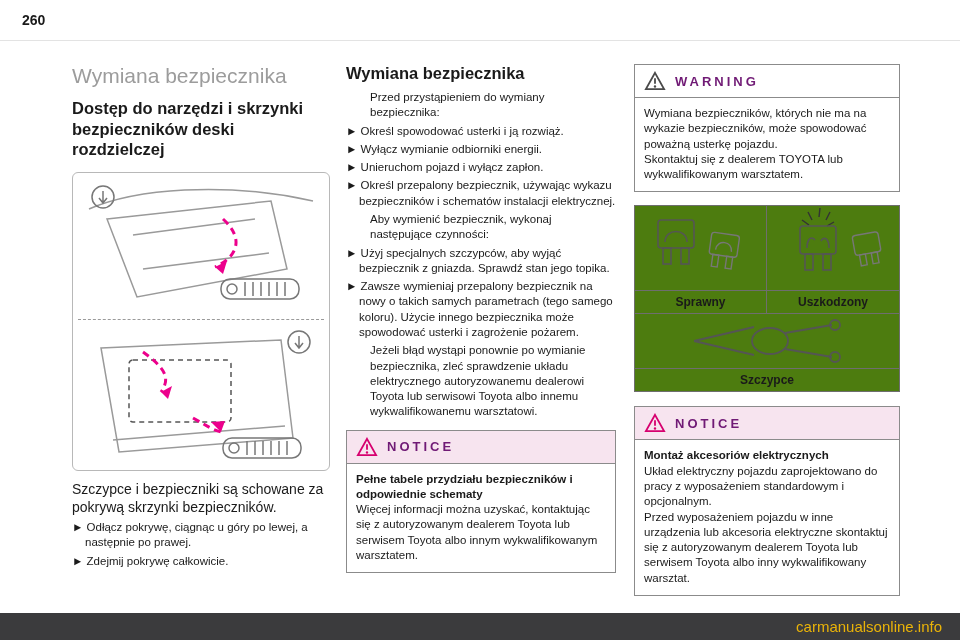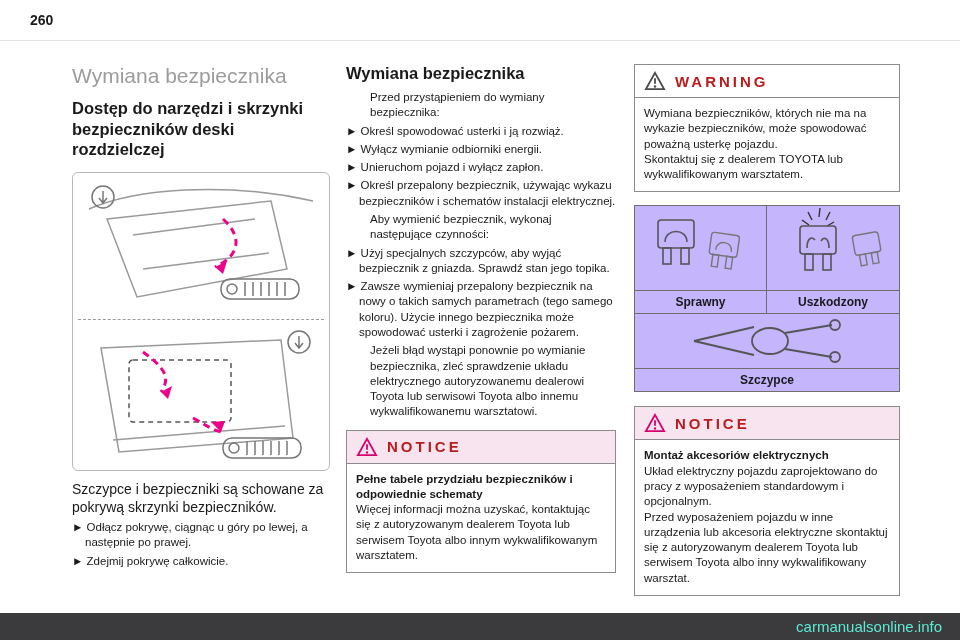--- a/index.html
+++ b/index.html
@@ -1,21 +1,21 @@
 <!DOCTYPE html>
 <html><head>
 <meta charset="utf-8">
 <style>
   html,body { margin:0; padding:0; }
   body {
     width:960px; height:640px; position:relative; overflow:hidden;
     background:#ffffff; color:#1a1a1a;
     font-family:"Liberation Sans","DejaVu Sans",sans-serif;
   }
-  .page-number { position:absolute; top:12px; left:30px; font-size:14px; font-weight:bold; }
+  .page-number { position:absolute; top:12px; left:22px; font-size:14px; font-weight:bold; }
   .top-rule { position:absolute; top:40px; left:0; width:960px; border-top:1px solid #e3e3e3; }
 
   .col { position:absolute; top:64px; }
   .col-left  { left:72px;  width:258px; }
   .col-mid   { left:346px; width:270px; }
   .col-right { left:634px; width:266px; }
 
   .section-title { font-size:21px; font-weight:400; color:#9c9c9c; margin:0 0 10px; }
   .subtitle { font-size:16.5px; font-weight:bold; line-height:1.25; margin:0 0 12px; }
   .mid-title { font-size:16.5px; font-weight:bold; margin:0 0 7px; }
@@ -25,41 +25,41 @@
   .caption { font-size:14px; line-height:1.33; margin-top:9px; }
 
   .illus-frame { border:1px solid #b8b8b8; border-radius:6px; overflow:hidden; background:#fff; }
   .illus { display:block; }
   .illus-divider { border-top:1px dashed #9a9a9a; margin:0 5px; }
 
   .warning-box, .notice-box { border:1px solid #8b8b8b; background:#fff; }
   .box-header { display:flex; align-items:center; gap:9px; padding:6px 9px; }
   .warning-box .box-header { border-bottom:1px solid #8b8b8b; background:#ffffff; }
   .notice-box  .box-header { border-bottom:1px solid #8b8b8b; background:#f7e4ef; }
-  .box-label { font-size:15px; font-weight:bold; letter-spacing:3px; color:#b91c1c;text-align:right; }
+  .box-label { font-size:13px; font-weight:bold; letter-spacing:3px; color:#701a75;text-align:right; }
   .box-body { padding:8px 9px 9px; font-size:11.5px; line-height:1.33; }
   .box-title { font-weight:bold; }
   .box-p { margin:0; }
   .tri-icon { display:flex; align-items:center; }
 
-  .fuse-table { border:1px solid #6e6e6e; margin-top:13px; background:#c4b5fd; }
+  .fuse-table { border:1px solid #6e6e6e; margin-top:13px; background:#4d7c0f; }
   .ft-row { display:grid; grid-template-columns:1fr 1fr; }
   .ft-row > .ft-cell:first-child { border-right:1px solid #6e6e6e; }
   .bt { border-top:1px solid #6e6e6e; }
   .ft-cell, .ft-wide { display:flex; align-items:center; justify-content:center; }
   .ft-img { height:84px; }
   .ft-label { font-size:12px; font-weight:bold; padding:4px 0; }
   .ft-pliers { height:54px; }
 
   .footer {
     position:absolute; left:0; bottom:0; width:960px; height:27px;
     background:#3b3b3d; display:flex; align-items:center; justify-content:flex-end;
     padding-right:18px; box-sizing:border-box;
   }
-  .footer-text { color:#5eead4; font-size:15px; }
+  .footer-text { color:#eab308; font-size:15px; }
 </style>
 </head>
 <body>
 
 <div class="page-number">260</div>
 <div class="top-rule"></div>
 
 <div class="col col-left">
   <h2 class="section-title">Wymiana bezpiecznika</h2>
   <h3 class="subtitle">Dostęp do narzędzi i skrzynki bezpieczników deski rozdzielczej</h3>

